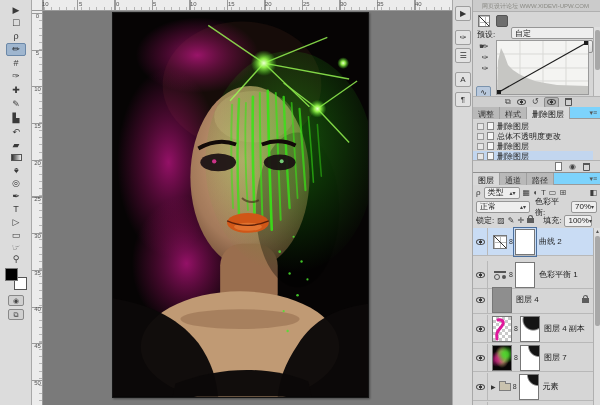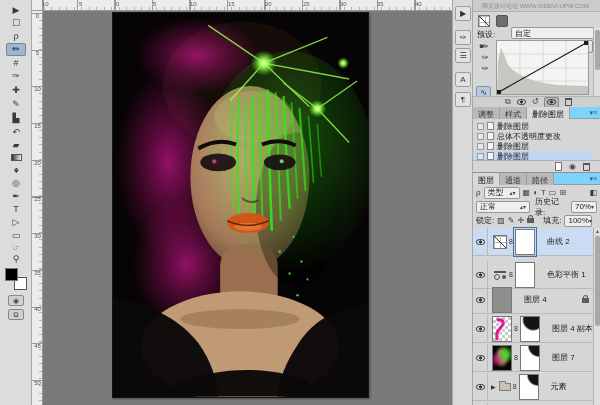--- a/index.html
+++ b/index.html
@@ -89,21 +89,21 @@
   .small-ico{font-size:8px;color:#3d3d3d;line-height:1;}
   .lrow{position:absolute;left:0;width:120px;height:28px;border-bottom:1px solid #b8b8b8;display:flex;align-items:center;}
   .lrow.sel{background:#c9dcf4;}
   .eyebox{width:15px;height:28px;border-right:1px solid #b8b8b8;display:flex;align-items:center;justify-content:center;flex:none;}
   .thumb{width:20px;height:26px;border:1px solid #777;margin-left:4px;flex:none;}
   .mask{width:20px;height:26px;border:1px solid #777;background:#fff;margin-left:2px;flex:none;}
   .mask.selmask{outline:1px solid #4a6f9e;outline-offset:1px;}
   .mask.corner{background:radial-gradient(circle at 100% 0,#141414 32%,#fff 38%);}
   .mask.blob{background:radial-gradient(circle at 68% 12%,#141414 38%,#fff 46%);}
   .link8{font-size:7px;color:#333;margin-left:2px;flex:none;}
-  .lname{margin-left:12px;white-space:nowrap;color:#1c1c1c;}
+  .lname{margin-left:4px;white-space:nowrap;color:#1c1c1c;}
   .adjthumb{width:14px;height:14px;margin-left:5px;flex:none;display:flex;align-items:center;justify-content:center;background:#fff;border:1px solid #777;}
   .checker{background-image:linear-gradient(45deg,#c9c9c9 25%,transparent 25%,transparent 75%,#c9c9c9 75%),linear-gradient(45deg,#c9c9c9 25%,#fff 25%,#fff 75%,#c9c9c9 75%);background-size:6px 6px;background-position:0 0,3px 3px;position:relative;overflow:hidden;}
   .grp-arrow{font-size:6px;color:#333;margin-left:3px;flex:none;}
   .port-thumb{background:
       radial-gradient(circle at 70% 35%,rgba(70,220,40,.85) 12%,rgba(70,220,40,0) 45%),
       radial-gradient(circle at 22% 55%,rgba(215,30,140,.7) 10%,rgba(215,30,140,0) 40%),
       radial-gradient(ellipse at 50% 45%,#b08262 28%,rgba(90,60,40,0) 60%),#090606;}
 </style>
 </head>
 <body>
@@ -376,21 +376,21 @@
         <span class="small-ico">T</span>
         <span class="small-ico">▭</span>
         <span class="small-ico">⊞</span>
         <span class="small-ico" style="margin-left:auto">◧</span>
       </div>
       <div class="ctl-row" style="top:27px">
         <div class="dd" style="position:static;width:56px">
           <span>正常</span>
           <span class="arr">▴▾</span>
         </div>
-        <span style="margin-left:2px">历史记录:</span>
+        <span style="margin-left:2px">色彩平衡:</span>
         <div class="dd" style="position:static;width:26px">
           <span>70%</span>
           <span class="arr">▾</span>
         </div>
       </div>
       <div class="ctl-row" style="top:41px">
         <span>锁定:</span>
         <span class="small-ico">▨</span>
         <span class="small-ico">✎</span>
         <span class="small-ico">✛</span>

